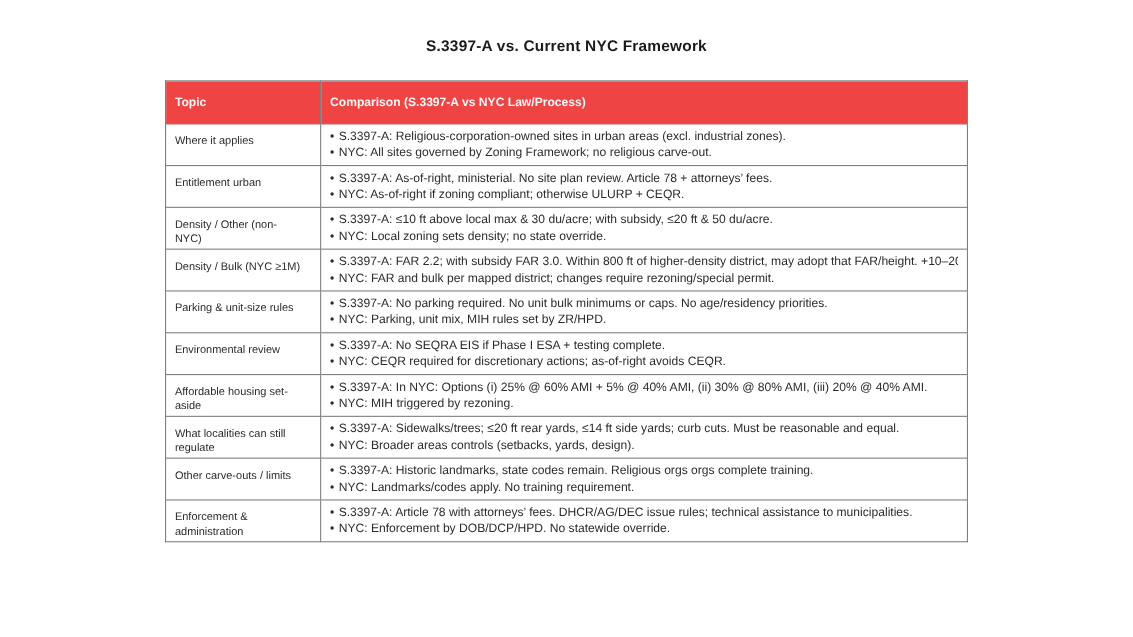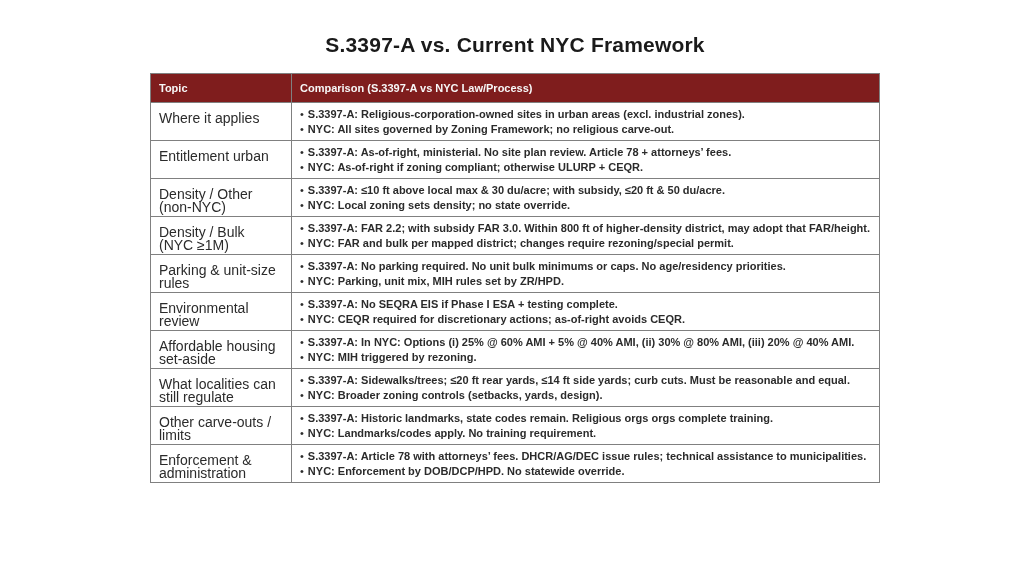--- a/index.html
+++ b/index.html
@@ -12,68 +12,68 @@
   .page {
     position: relative;
     width: 1030px; height: 579px;
     background: #ffffff;
   }
   .title {
     position: absolute;
     top: 33px; left: 0;
     width: 100%;
     text-align: center;
-    font-size: 21px;
+    font-size: 14px;
     font-weight: bold;
     color: #1a1a1a;
     letter-spacing: 0.2px;
   }
   table.cmp-table {
     position: absolute;
     left: 150px; top: 73px;
     width: 730px;
     border-collapse: collapse;
     table-layout: fixed;
   }
   .cmp-table th, .cmp-table td {
     border: 1px solid #808080;
   }
   .cmp-table th {
-    background: #7f1d1d;
+    background: #ef4444;
     color: #f7f7f7;
     font-size: 11px;
     font-weight: bold;
     text-align: left;
     height: 24px;
-    padding: 8px 8px;
+    padding: 13px 8px;
     vertical-align: middle;
   }
   th.col-topic { width: 141px; }
   td.topic {
-    font-size: 14px;
+    font-size: 10px;
     color: #2b2b2b;
     vertical-align: top;
     padding: 9px 15px 0 8px;
     height: 38px;
     line-height: 13px;
   }
   td.cmp {
     font-size: 11px;
     color: #2b2b2b;
     vertical-align: middle;
     padding: 4px 8px;
   }
   .line {
     display: flex;
     gap: 4px;
     line-height: 14.5px;
     white-space: nowrap;
   }
   .bullet { flex: 0 0 auto; }
-  .btxt { flex: 0 1 auto; overflow: hidden; font-weight: bold; }
+  .btxt { flex: 0 1 auto; overflow: hidden; }
 </style>
 </head>
 <body>
 
 <div class="page">
   <div class="title">S.3397-A vs. Current NYC Framework</div>
 
   <table class="cmp-table">
     <thead>
       <tr>
@@ -175,21 +175,21 @@
       </tr>
       <tr>
         <td class="topic">What localities can still regulate</td>
         <td class="cmp">
           <div class="line">
               <span class="bullet">•</span>
               <span class="btxt">S.3397-A: Sidewalks/trees; ≤20 ft rear yards, ≤14 ft side yards; curb cuts. Must be reasonable and equal.</span>
             </div>
           <div class="line">
               <span class="bullet">•</span>
-              <span class="btxt">NYC: Broader zoning controls (setbacks, yards, design).</span>
+              <span class="btxt">NYC: Broader areas controls (setbacks, yards, design).</span>
             </div>
         </td>
       </tr>
       <tr>
         <td class="topic">Other carve-outs / limits</td>
         <td class="cmp">
           <div class="line">
               <span class="bullet">•</span>
               <span class="btxt">S.3397-A: Historic landmarks, state codes remain. Religious orgs orgs complete training.</span>
             </div>

